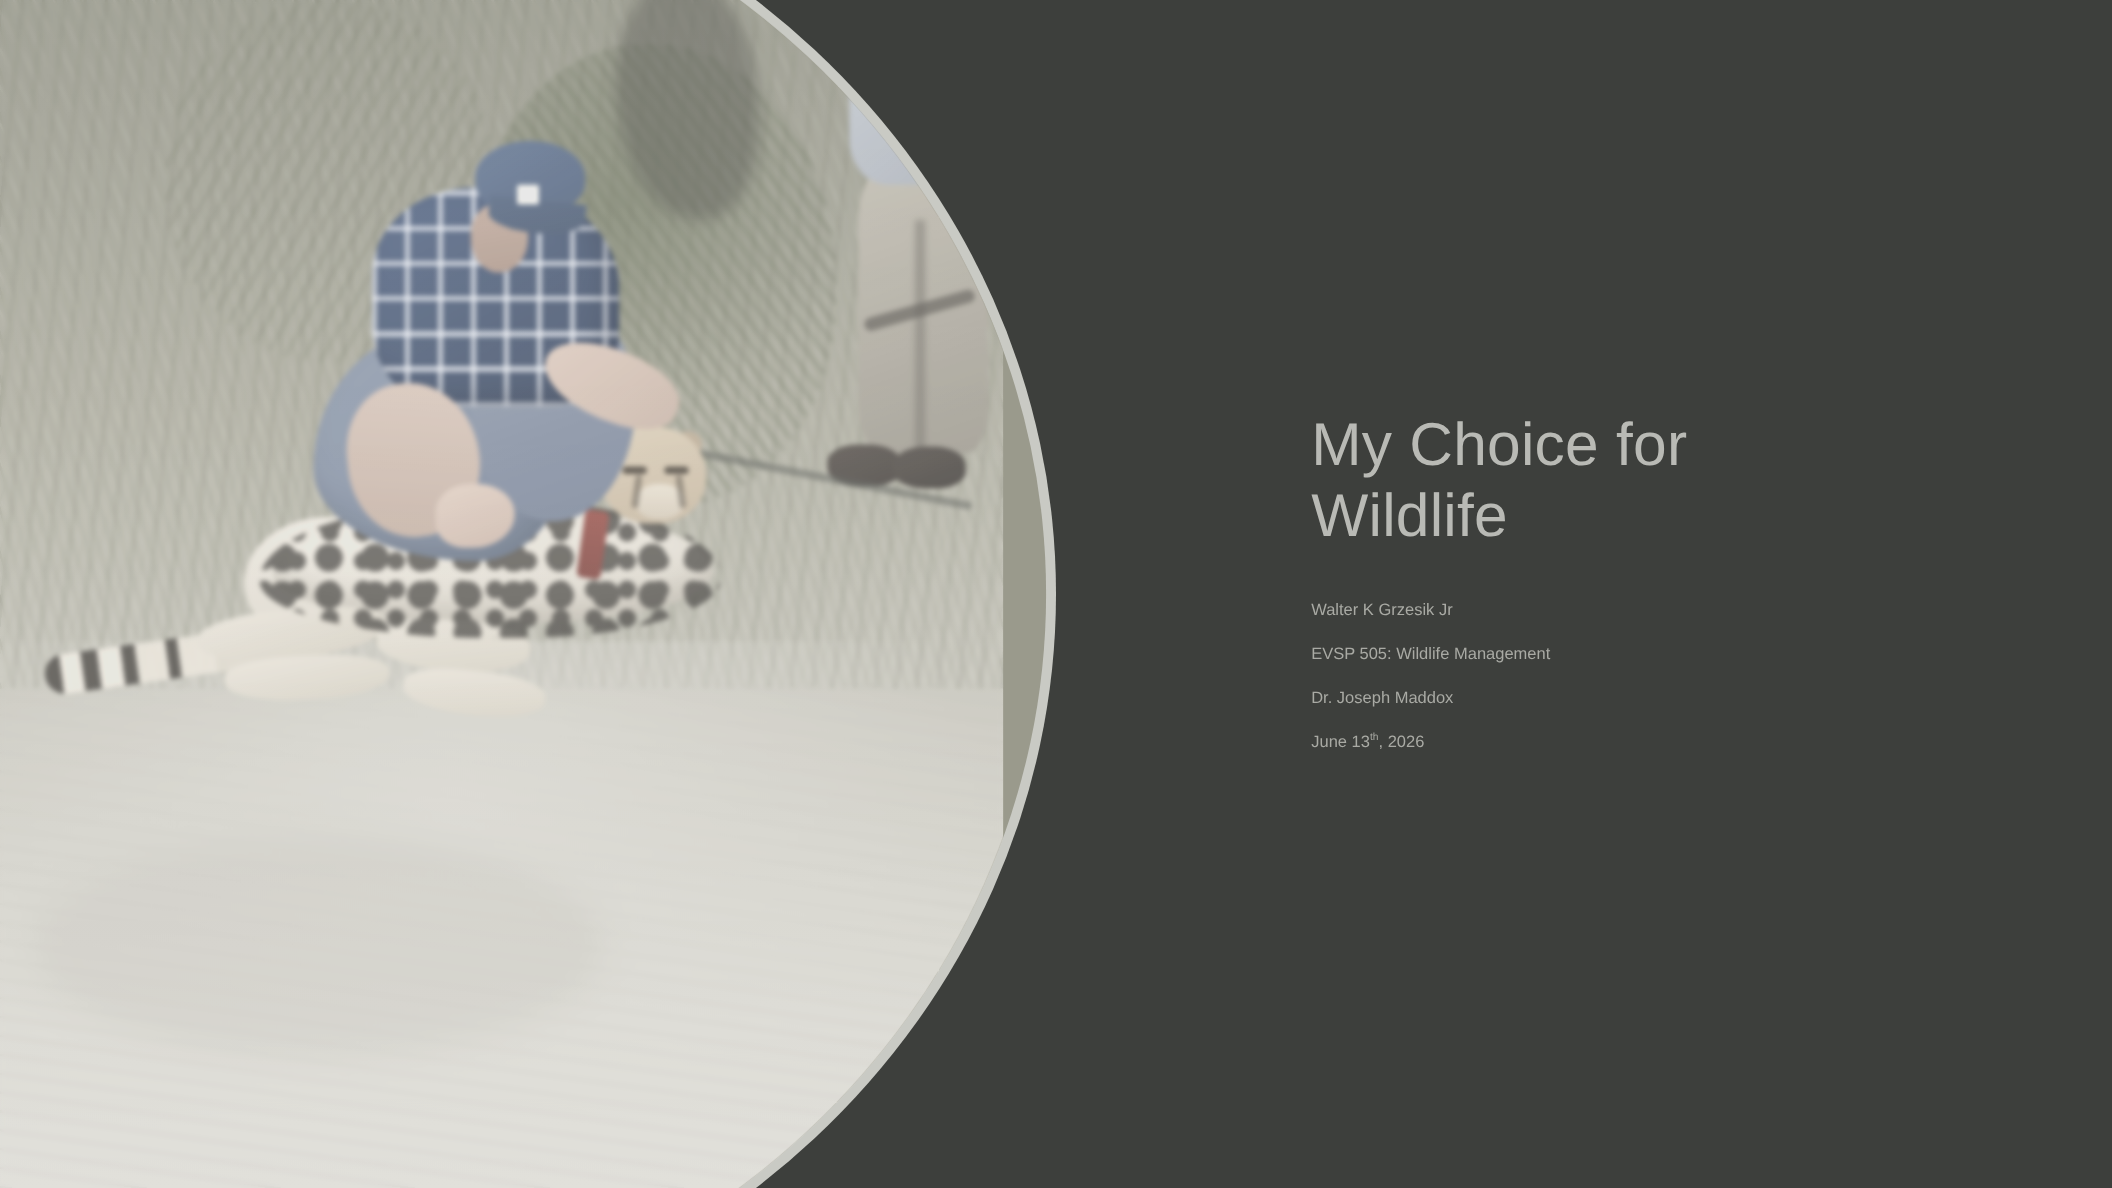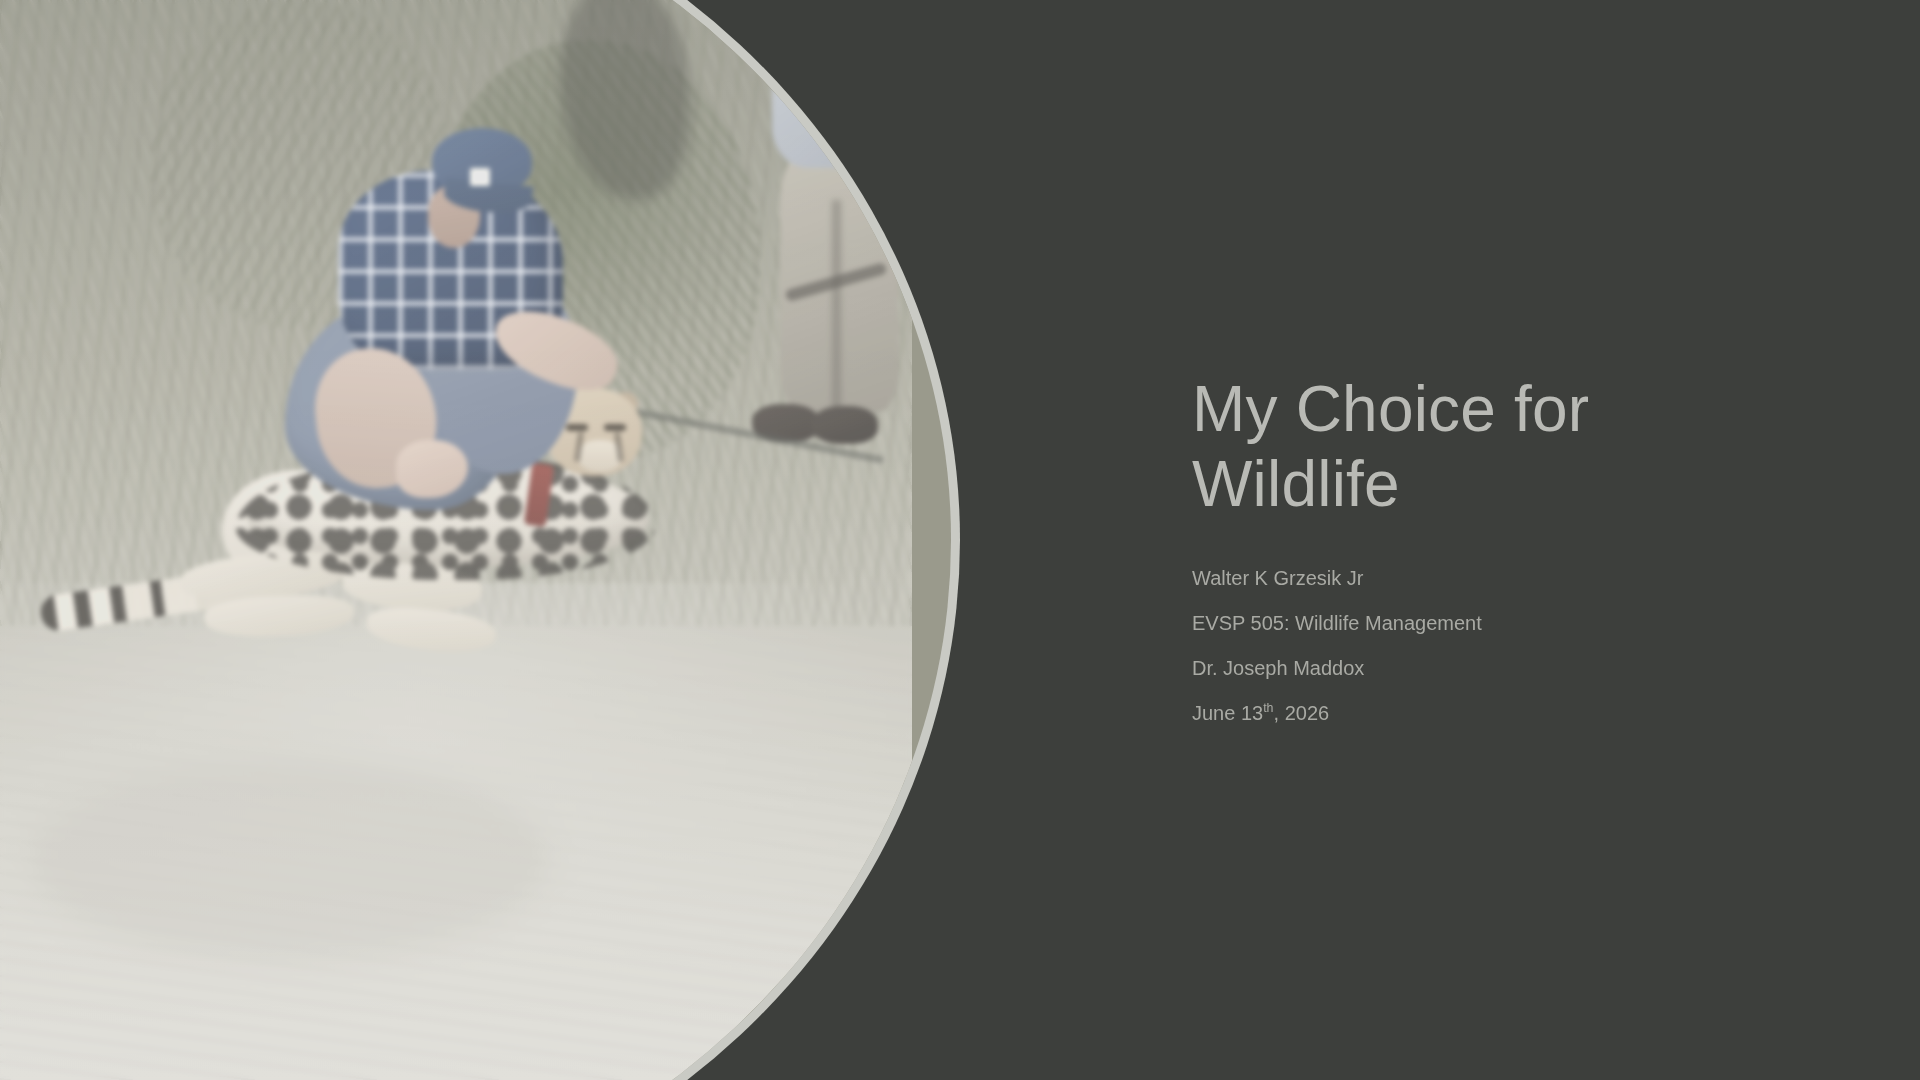--- a/index.html
+++ b/index.html
@@ -377,34 +377,34 @@
   .text-block {
     position: absolute;
     left: 1192px;
     top: 372px;
     width: 640px;
   }
   .slide-title {
     margin: 0;
     font-family: "Liberation Sans", sans-serif;
     font-weight: 300;
-    font-size: 64px;
+    font-size: 55px;
     line-height: 1.17;
     letter-spacing: 0.2px;
     color: #b9bab5;
   }
   .subtitle-list {
     margin: 46px 0 0 0;
     padding: 0;
     list-style: none;
   }
   .subtitle-list li {
     font-family: "Liberation Sans", sans-serif;
     font-weight: 400;
-    font-size: 20px;
+    font-size: 15px;
     line-height: 1.0;
     color: #a9aaa4;
     margin-bottom: 25px;
     white-space: nowrap;
   }
   .subtitle-list li:last-child { margin-bottom: 0; }
   .sup {
     font-size: 0.62em;
     vertical-align: super;
     line-height: 0;

